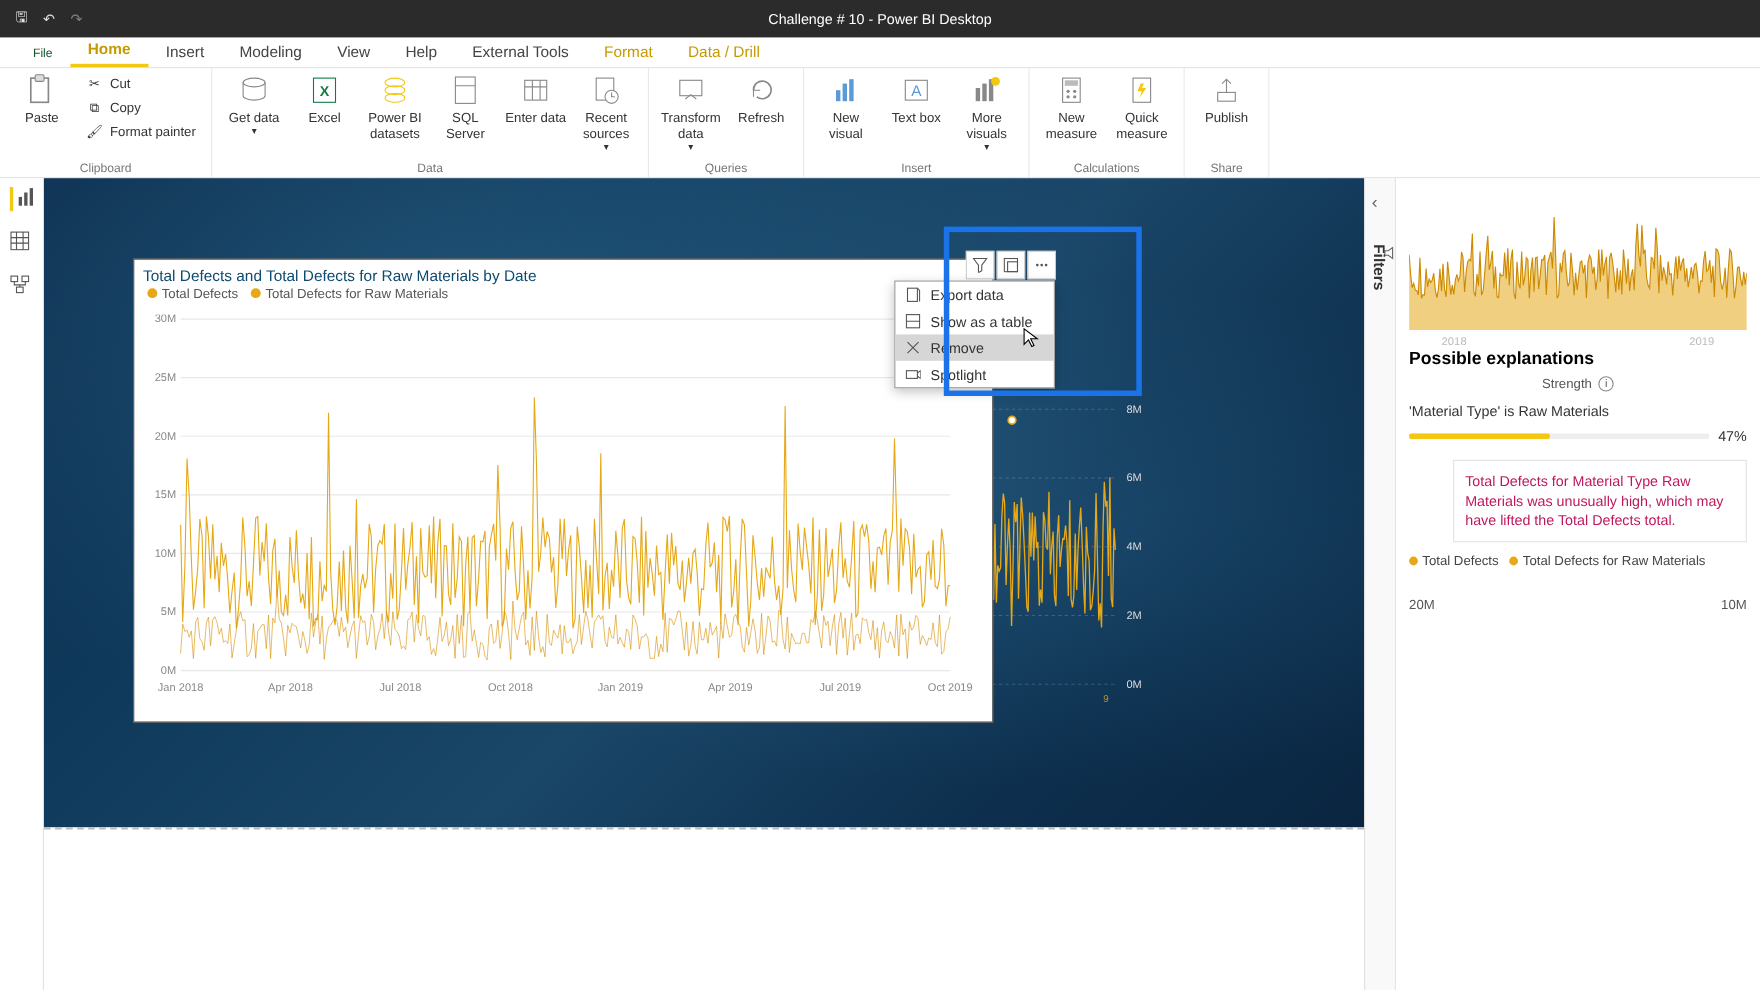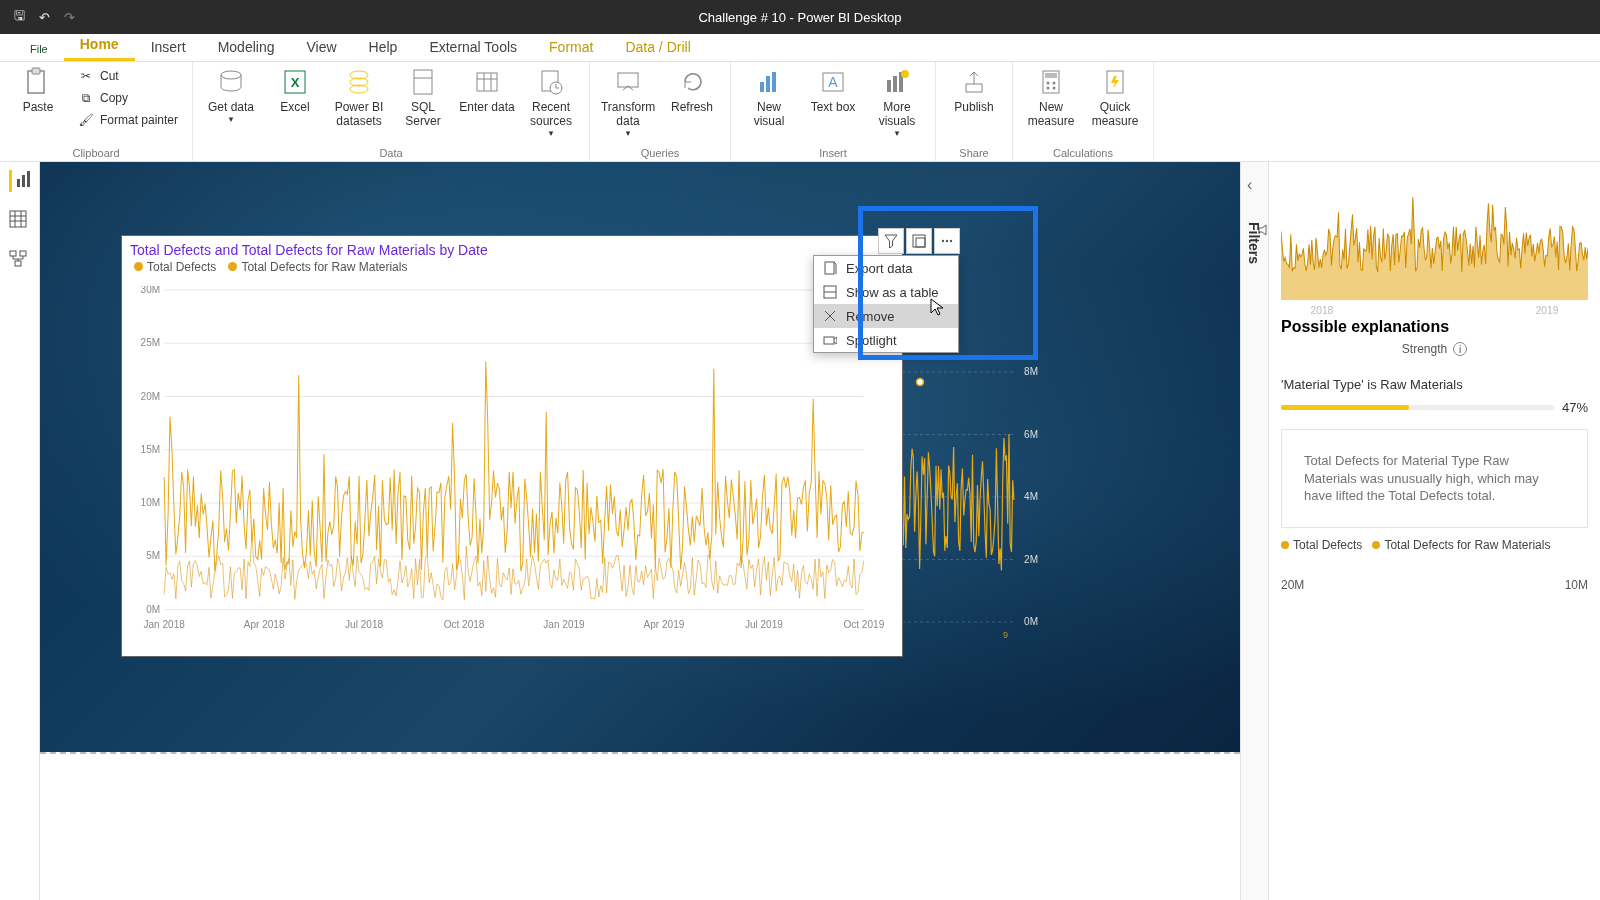--- a/index.html
+++ b/index.html
@@ -36,21 +36,21 @@
 .leftrail { width: 40px; background:#fff; border-right:1px solid #e0e0e0; display:flex; flex-direction:column; align-items:center; padding-top:8px; gap: 18px; }
 .leftrail .lr-icon { width:22px; height:22px; color:#555; cursor:pointer; }
 
 .canvas-wrap { flex:1; position:relative; background:#fff; }
 .canvas-bg { position:absolute; left:0; right:0; top:0; height:590px; background: linear-gradient(135deg, #0a2a4a 0%, #0f3a5c 30%, #1a4668 55%, #0d2f4d 80%, #0a2540 100%); }
 .canvas-bg::after{content:"";position:absolute;inset:0;background:radial-gradient(ellipse at 30% 20%, rgba(80,160,200,0.25), transparent 55%), radial-gradient(ellipse at 75% 55%, rgba(60,140,190,0.2), transparent 50%);}
 .below-sep { position:absolute; left:0; right:0; top:590px; border-top: 2px dashed #bbb; }
 
 .chart-card { position:absolute; left:82px; top:74px; width:780px; height:420px; background:#fff; z-index:3; }
 .chart-card.selected { outline: 1px solid #666; box-shadow: 0 0 0 1px #666; }
-.chart-title { font-size:14px; color:#6d28d9; padding:6px 8px 2px 8px; }
+.chart-title { font-size:14px; color:#0c4a6e; padding:6px 8px 2px 8px; }
 .chart-legend { display:flex; gap:12px; font-size:12px; color:#555; padding: 0 8px 4px 12px; }
 .legend-dot { display:inline-block; width:9px; height:9px; border-radius:50%; margin-right:4px; background:#e6a817; }
 .chart-body { position:absolute; left:8px; right:8px; top:50px; bottom:24px; }
 
 .visual-hdr-btns { position:absolute; top:-8px; right:-58px; display:flex; gap:2px; z-index:6;}
 .hdr-btn { width:26px; height:26px; background:#fff; border:1px solid #ccc; display:flex; align-items:center; justify-content:center; cursor:pointer;}
 .hdr-btn.more { position:relative; }
 
 .context-menu { position:absolute; top:26px; right:0; background:#fff; border:1px solid #999; box-shadow:0 3px 10px rgba(0,0,0,0.25); width:146px; z-index:10; }
 .context-menu-item { display:flex; align-items:center; gap:8px; padding:4px 8px; font-size:13px; color:#333; cursor:pointer; }
@@ -66,26 +66,26 @@
 .filters-label { position:absolute; top:60px; left:5px; writing-mode: vertical-rl; font-size:14px; font-weight:600; color:#333; }
 
 
 .anomalies-pane { width:332px; background:#fff; border-left:1px solid #e0e0e0; padding:16px 12px 0 12px; overflow:hidden; }
 .anomalies-pane h2 { font-size:18px; font-weight:600; margin-bottom:12px; }
 .anom-mini { height:140px; width:100%; }
 .anom-desc { font-size:13px; color:#333; margin-top:10px; line-height:1.35; }
 .anom-sub { font-size:16px; font-weight:600; }
 .strength-row { display:flex; justify-content:center; align-items:center; gap:6px; font-size:12px; color:#555; margin-top:6px; }
 .info-circ { width:14px; height:14px; border:1px solid #888; border-radius:50%; display:inline-flex; align-items:center; justify-content:center; font-size:10px;}
-.expl-label { font-size:13px; color:#333; margin-top:21px;}
+.expl-label { font-size:13px; color:#333; margin-top:10px;}
 .expl-bar-row { display:flex; align-items:center; gap:8px; margin-top:8px;}
 .expl-bar { flex:1; height:5px; background:#eee; border-radius:2px; position:relative; }
 .expl-bar-fill { position:absolute; left:0; top:0; bottom:0; background:#f2c811; border-radius:2px; }
 .expl-pct { font-size:13px; color:#333; }
-.expl-card { margin-top:14px; border:1px solid #e3e3e3; padding:22px; font-size:13px; color:#737373; line-height:1.35; }
+.expl-card { margin-top:14px; border:1px solid #e3e3e3; padding:10px; font-size:13px; color:#be185d; line-height:1.35;margin-left:40px; }
 .mini-legend { display:flex; gap:10px; font-size:12px; color:#444; margin-top:10px;}
 .mini-legend .legend-dot{width:8px;height:8px;}
 .mini-y { display:flex; justify-content:space-between; font-size:12px; color:#555; margin-top:26px;}
 
 .cursor { position:absolute; width:16px; height:16px; z-index:50; }
 .speaker-icon { position:absolute; top:60px; right:-5px; color:#666; }
 </style>
 </head>
 <body>
 
@@ -267,35 +267,20 @@
         </div>
     </div>
     <div class="ribbon-group-label">Insert</div>
   </div>
 
   <div class="ribbon-group">
     <div class="ribbon-group-body">
       <div class="ribbon-big">
           <div class="icon">
             <svg width="26" height="28">
-              <rect x="5" y="16" width="16" height="8" fill="none" stroke="#888"></rect>
-              <path d="M13 16V4M9 8l4-4 4 4" fill="none" stroke="#888"></path>
-            </svg>
-          </div>
-          <span>Publish</span>
-        </div>
-    </div>
-    <div class="ribbon-group-label">Share</div>
-  </div>
-
-  <div class="ribbon-group">
-    <div class="ribbon-group-body">
-      <div class="ribbon-big">
-          <div class="icon">
-            <svg width="26" height="28">
               <rect x="5" y="3" width="16" height="22" fill="none" stroke="#888"></rect>
               <rect x="7" y="5" width="12" height="5" fill="#bbb"></rect>
               <circle cx="10" cy="15" r="1.5" fill="#888"></circle>
               <circle cx="16" cy="15" r="1.5" fill="#888"></circle>
               <circle cx="10" cy="20" r="1.5" fill="#888"></circle>
               <circle cx="16" cy="20" r="1.5" fill="#888"></circle>
             </svg>
           </div>
           <span>New measure</span>
         </div>
@@ -303,20 +288,35 @@
           <div class="icon">
             <svg width="26" height="28">
               <rect x="5" y="3" width="16" height="22" fill="none" stroke="#888"></rect>
               <path d="M12 8l-3 7h4l-2 6 6-9h-4l2-4z" fill="#f2c811"></path>
             </svg>
           </div>
           <span>Quick measure</span>
         </div>
     </div>
     <div class="ribbon-group-label">Calculations</div>
+  </div>
+
+  <div class="ribbon-group">
+    <div class="ribbon-group-body">
+      <div class="ribbon-big">
+          <div class="icon">
+            <svg width="26" height="28">
+              <rect x="5" y="16" width="16" height="8" fill="none" stroke="#888"></rect>
+              <path d="M13 16V4M9 8l4-4 4 4" fill="none" stroke="#888"></path>
+            </svg>
+          </div>
+          <span>Publish</span>
+        </div>
+    </div>
+    <div class="ribbon-group-label">Share</div>
   </div>
 </div>
 
 <div class="main">
 
   <div class="leftrail">
     <div class="lr-icon" style="border-left:3px solid #f2c811;padding-left:4px">
         <svg width="18" height="18">
           <rect x="1" y="9" width="3" height="8" fill="#555"></rect>
           <rect x="6" y="5" width="3" height="12" fill="#555"></rect>

